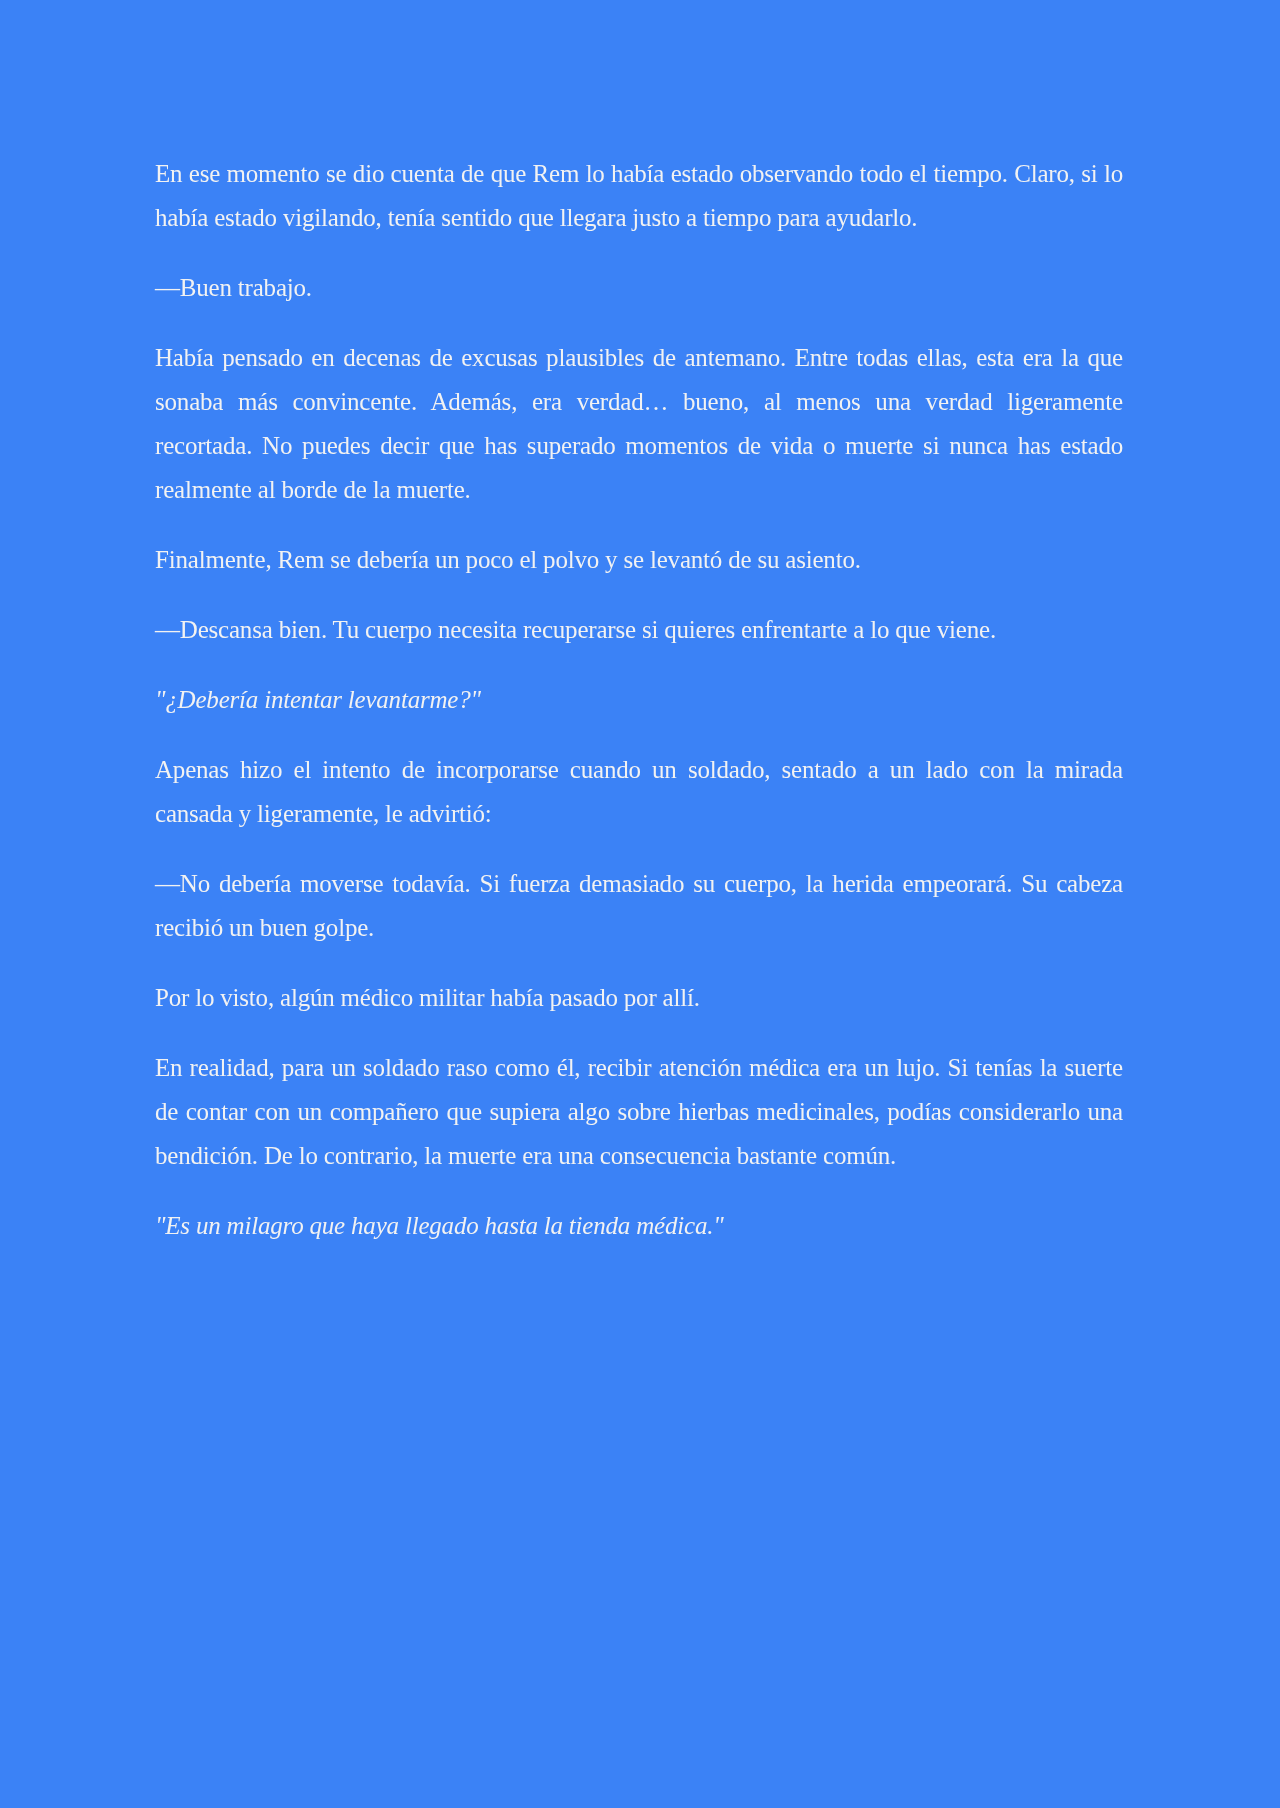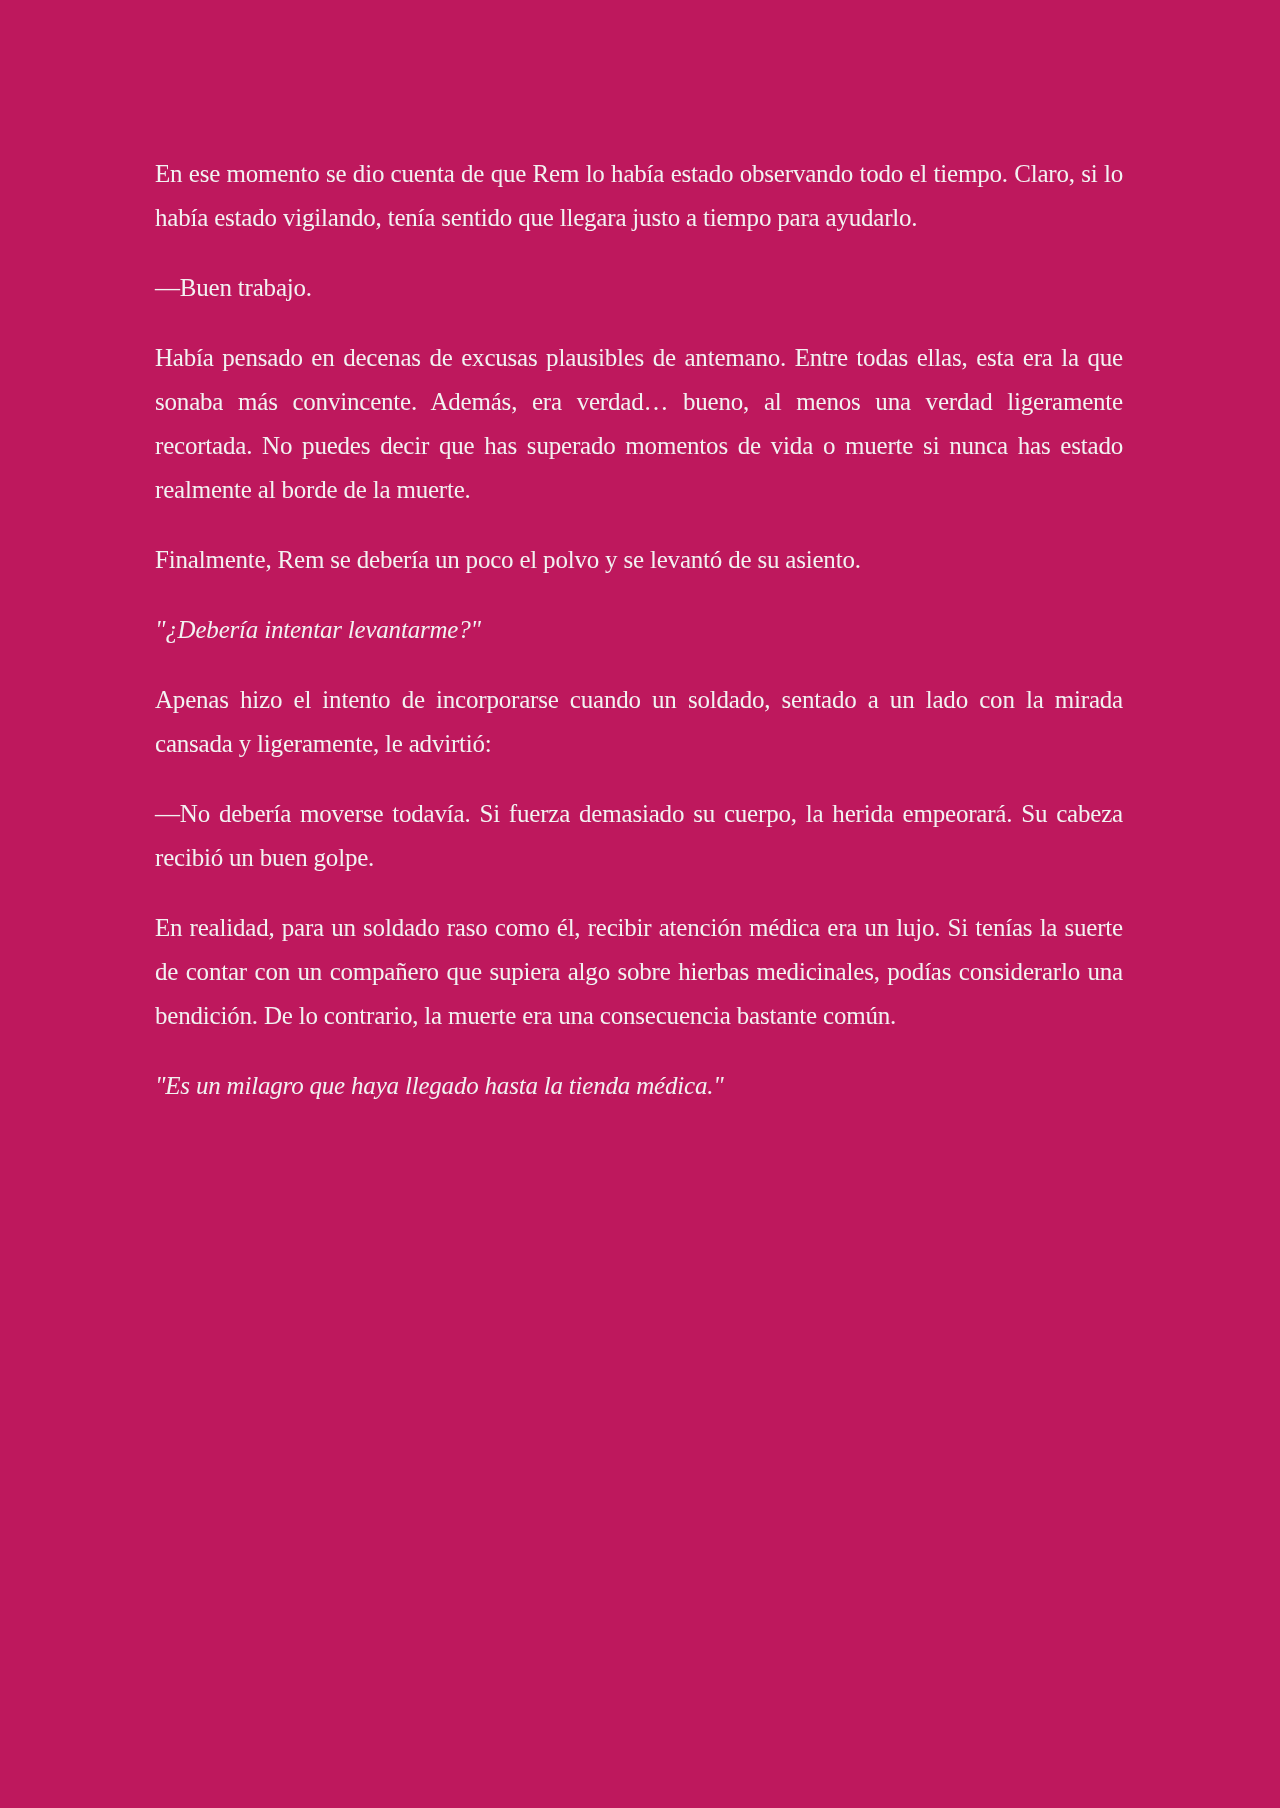--- a/index.html
+++ b/index.html
@@ -9,21 +9,21 @@
   }
   body {
     width: 1280px;
     height: 1808px;
     overflow: hidden;
   }
   .page {
     position: relative;
     width: 1280px;
     height: 1808px;
-    background: #be185d;
+    background: #3b82f6;
   }
   .content {
     position: absolute;
     left: 155px;
     top: 152px;
     width: 968px;
     color: #f2f2f2;
     font-family: "Liberation Serif", "DejaVu Serif", serif;
     font-size: 25px;
     line-height: 44px;
@@ -39,19 +39,21 @@
 </style>
 </head>
 <body>
 
 <div class="page">
   <div class="content">
     <p>En ese momento se dio cuenta de que Rem lo había estado observando todo el tiempo. Claro, si lo había estado vigilando, tenía sentido que llegara justo a tiempo para ayudarlo.</p>
     <p>—Buen trabajo.</p>
     <p>Había pensado en decenas de excusas plausibles de antemano. Entre todas ellas, esta era la que sonaba más convincente. Además, era verdad… bueno, al menos una verdad ligeramente recortada. No puedes decir que has superado momentos de vida o muerte si nunca has estado realmente al borde de la muerte.</p>
     <p>Finalmente, Rem se debería un poco el polvo y se levantó de su asiento.</p>
+    <p>—Descansa bien. Tu cuerpo necesita recuperarse si quieres enfrentarte a lo que viene.</p>
     <p class="italic">"¿Debería intentar levantarme?"</p>
     <p>Apenas hizo el intento de incorporarse cuando un soldado, sentado a un lado con la mirada cansada y ligeramente, le advirtió:</p>
     <p>—No debería moverse todavía. Si fuerza demasiado su cuerpo, la herida empeorará. Su cabeza recibió un buen golpe.</p>
+    <p>Por lo visto, algún médico militar había pasado por allí.</p>
     <p>En realidad, para un soldado raso como él, recibir atención médica era un lujo. Si tenías la suerte de contar con un compañero que supiera algo sobre hierbas medicinales, podías considerarlo una bendición. De lo contrario, la muerte era una consecuencia bastante común.</p>
     <p class="italic">"Es un milagro que haya llegado hasta la tienda médica."</p>
   </div>
 </div>
 
 </body></html>

